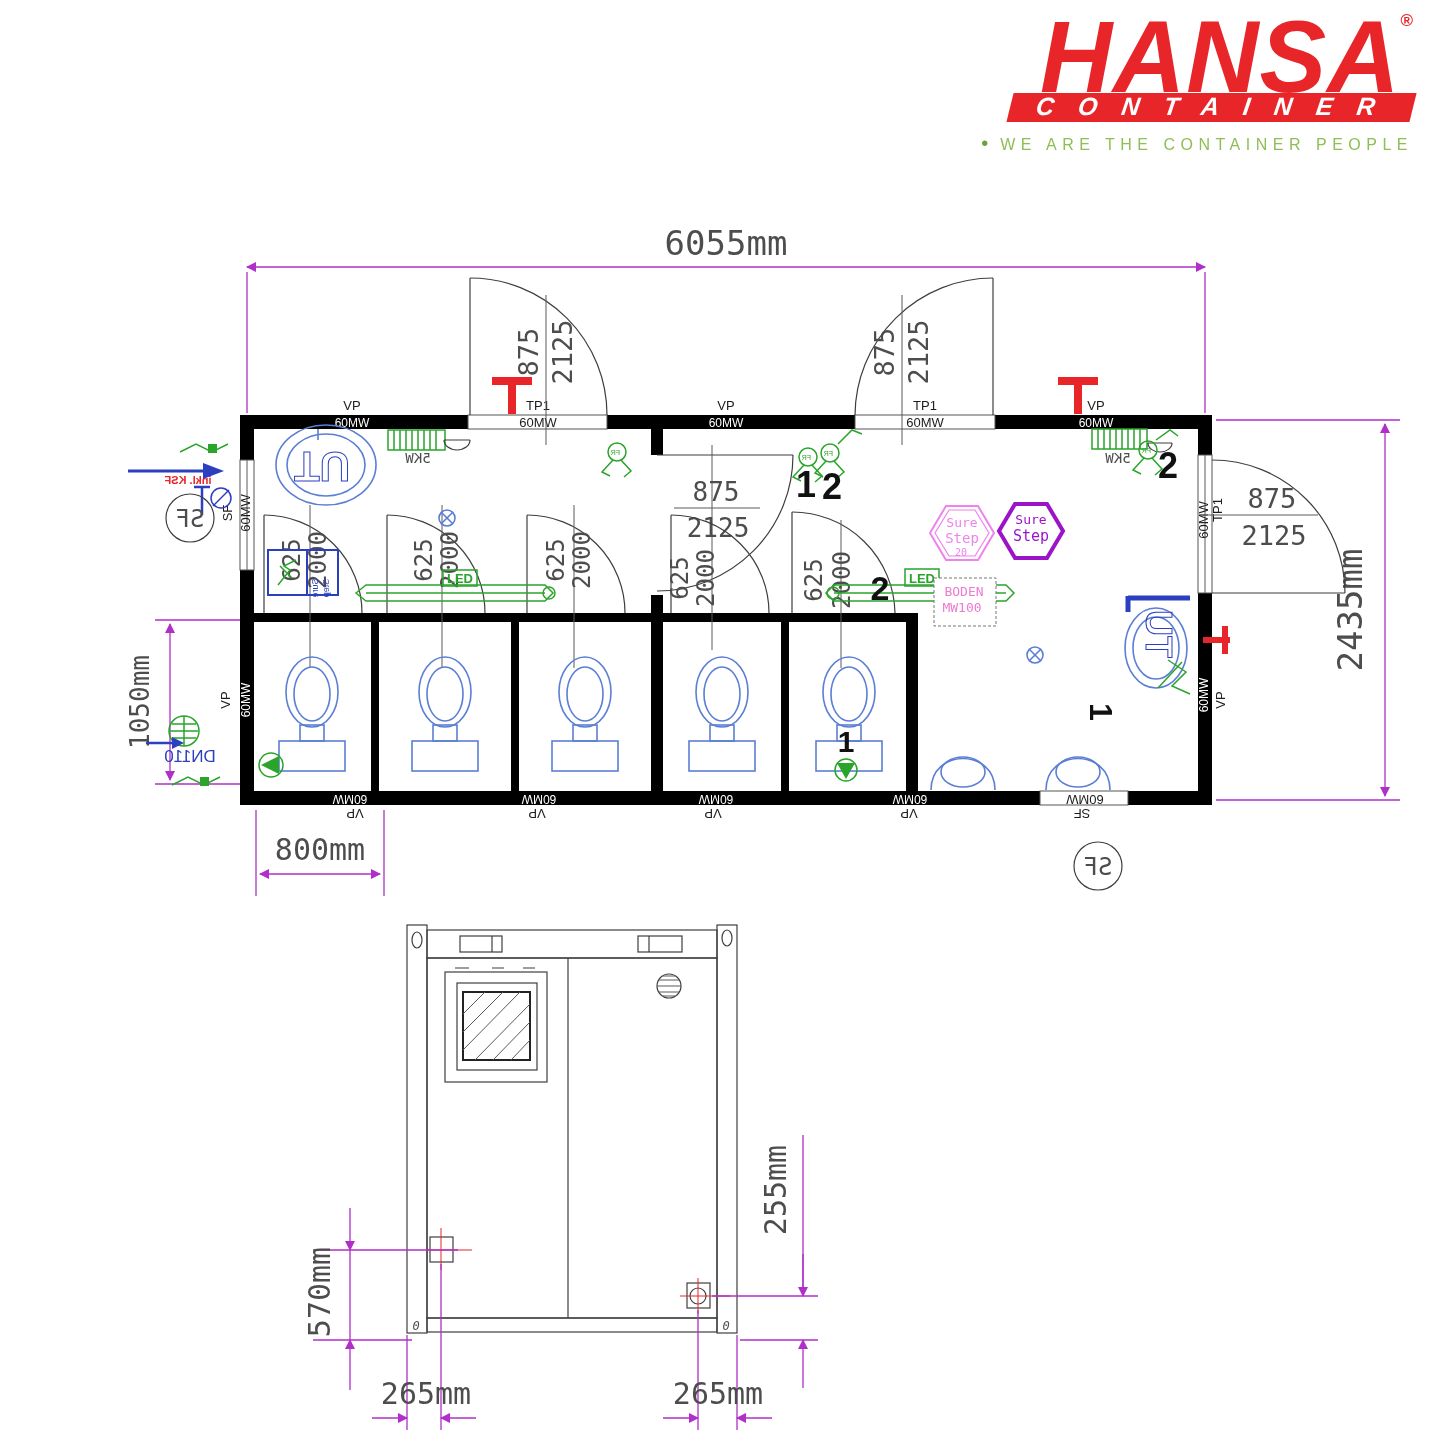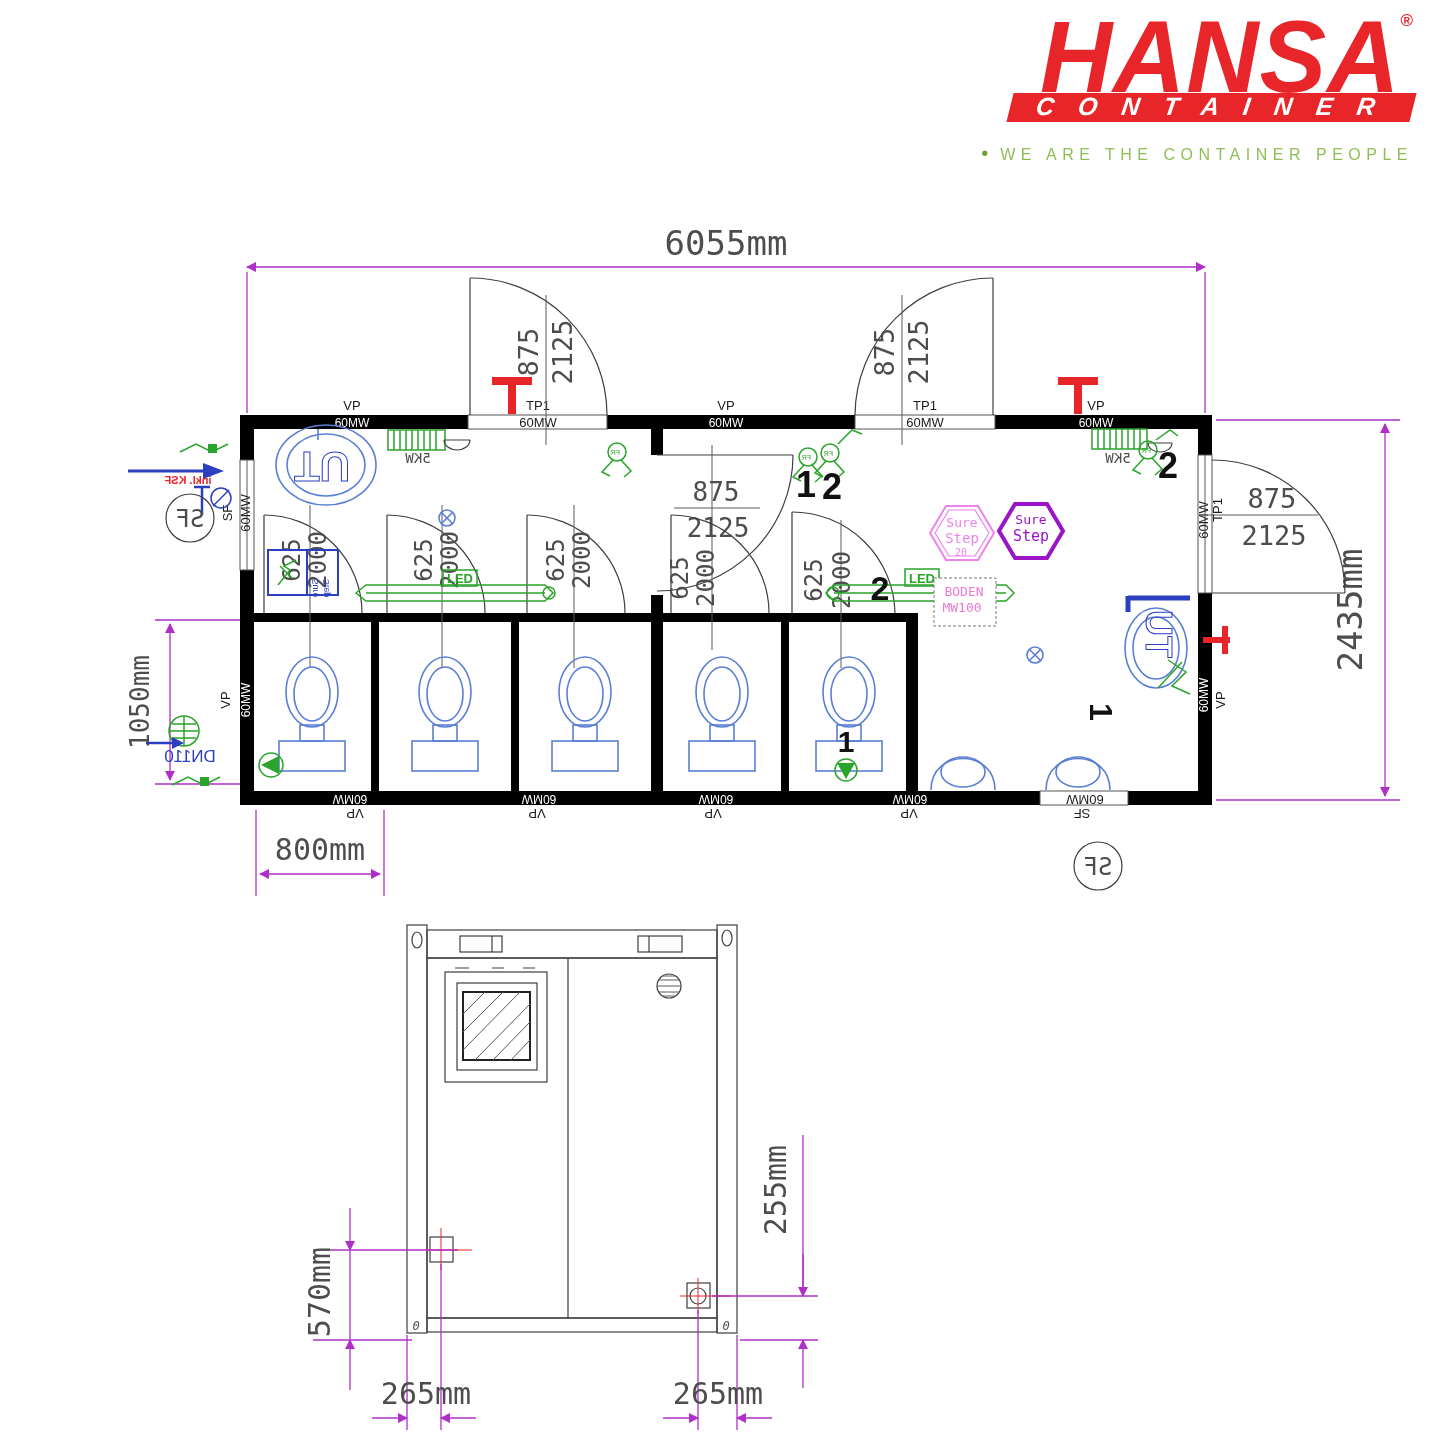--- a/index.html
+++ b/index.html
@@ -8,21 +8,21 @@
   
   .logo{position:absolute;top:14px;right:32px;width:490px;text-align:right;}
   .hansa-row{position:relative;display:inline-block;line-height:.85;}
   .hansa{font-family:"Liberation Sans",sans-serif;font-style:italic;font-weight:900;
          font-size:100px;color:#e8262a;letter-spacing:1px;transform:scaleY(1.02);display:inline-block;}
   .reg{font-size:17px;color:#e8262a;vertical-align:top;font-weight:700;}
   .band{background:#e8262a;color:#fff;display:block;margin-top:-6px;
         transform:skewX(-14deg);padding:3px 14px 5px 26px;}
   .band span{display:inline-block;transform:skewX(6deg);font-style:italic;font-weight:700;
         font-size:25px;letter-spacing:24px;white-space:nowrap;}
-  .tagline{margin-top:20px;color:#8fbe56;font-size:16px;letter-spacing:5.5px;font-weight:500;
+  .tagline{margin-top:10px;color:#8fbe56;font-size:16px;letter-spacing:5.5px;font-weight:500;
         white-space:nowrap;}
   .tagline .dot{color:#6aa332;font-size:20px;letter-spacing:2px;}
   
   svg{position:absolute;left:0;top:0;}
   .thin{stroke:#3f3f3f;stroke-width:1.2;fill:none;}
   .thin2{stroke:#5a5a5a;stroke-width:1;fill:none;}
   .wall{fill:#000;stroke:none;}
   .gap{fill:#fff;stroke:#555;stroke-width:1;}
   .dim{stroke:#b02fc8;stroke-width:1.3;fill:none;}
   .dimtxt{fill:#4d4d4d;font-family:"DejaVu Sans Mono",monospace;}

